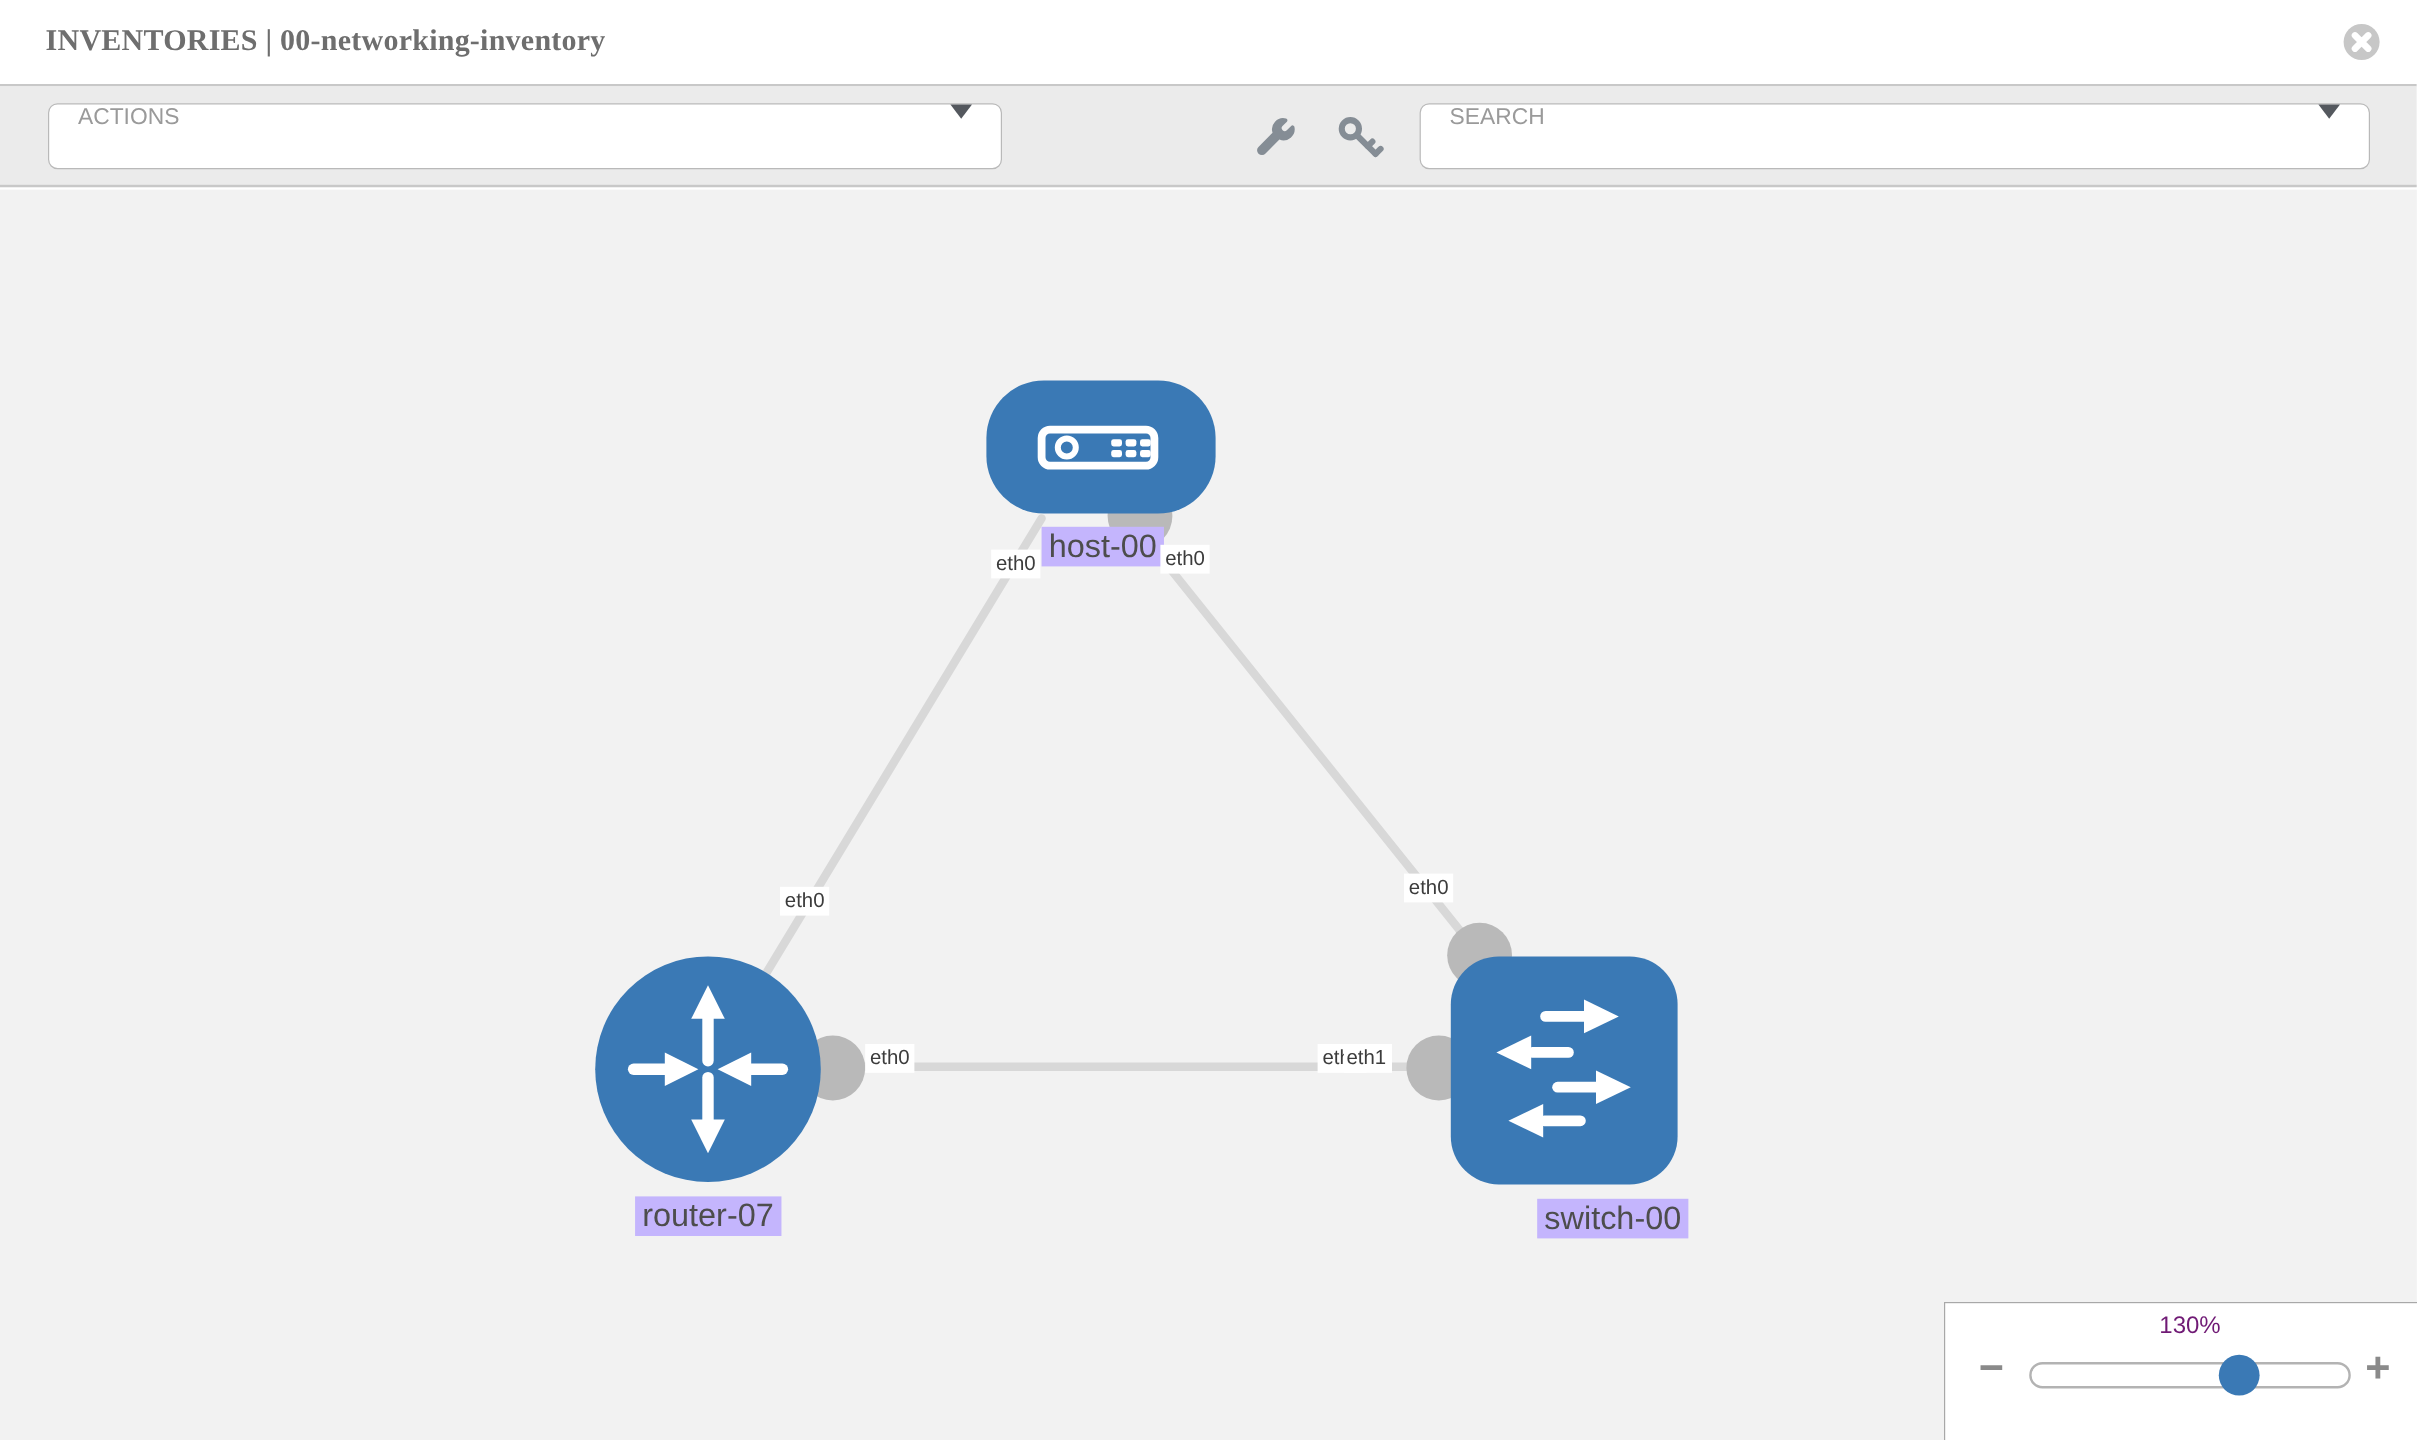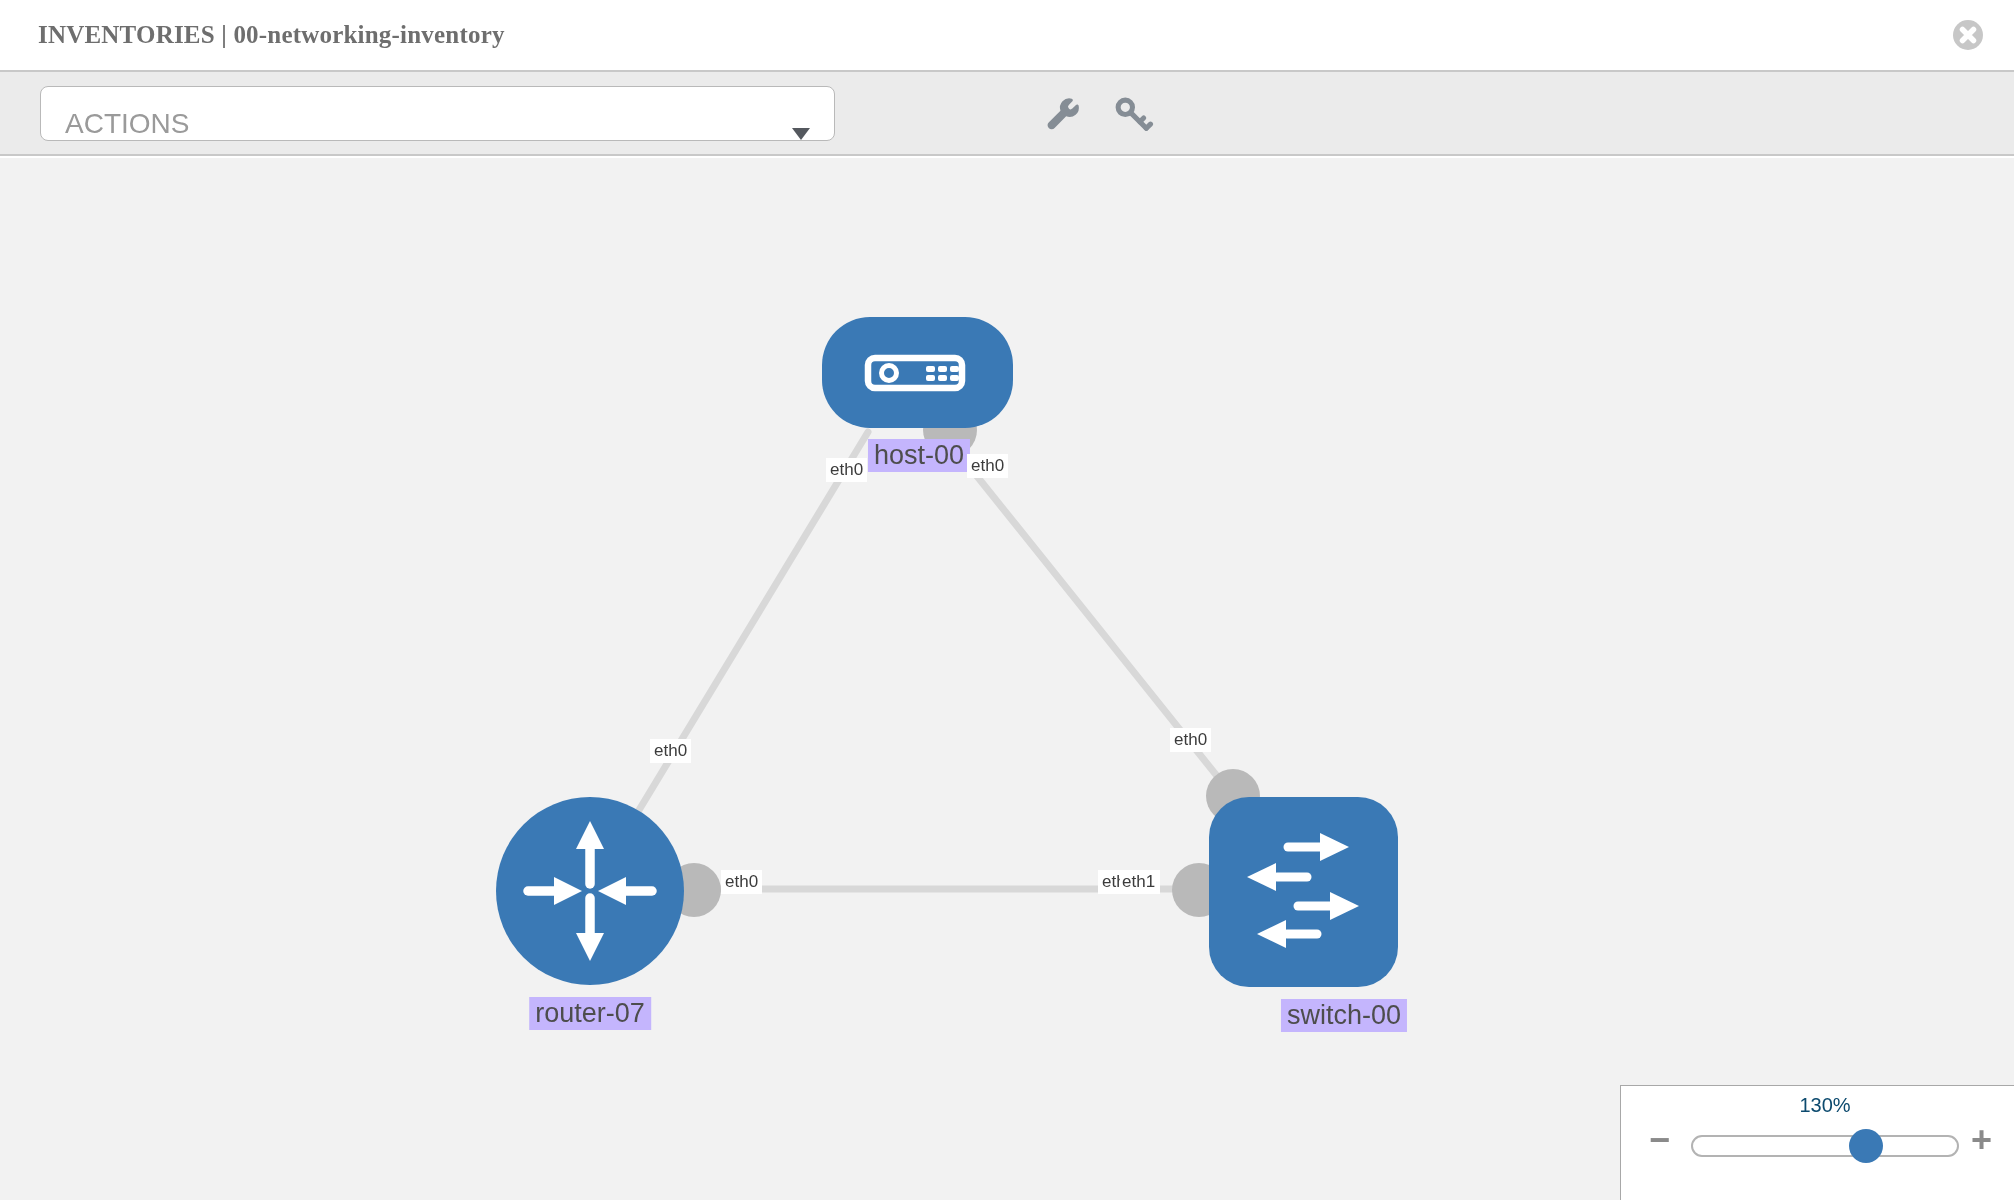--- a/index.html
+++ b/index.html
@@ -28,22 +28,22 @@
   }
 
   
   .toolbar {
     position:relative; height:84px; background:#ebebeb;
     border-bottom:2px solid #c8c8c8;
   }
   .dropdown {
     position:absolute; top:14px; height:55px;
     background:#ffffff; border:1px solid #b9b9b9; border-radius:8px;
-    display:flex; align-items:flex-end; padding:0 24px;
-    font-size:28px; color:#9a9a9a; cursor:pointer;
+    display:flex; align-items:flex-start; padding:0 24px;
+    font-size:19px; color:#9a9a9a; cursor:pointer;
   }
   .dropdown-actions { left:40px;  width:795px; }
   .dropdown-search  { left:1183px; width:792px; }
   .caret {
     margin-left:auto; width:0; height:0;
     border-left:9px solid transparent; border-right:9px solid transparent;
     border-top:12px solid #54585e;
   }
   .tool-icon {
     position:absolute; top:96px; cursor:pointer;
@@ -81,21 +81,21 @@
   }
 
   
   .zoom-panel {
     position:absolute; left:1620px; top:927px;
     width:420px; height:130px;
     background:#ffffff; border:1px solid #a8a8a8;
   }
   .zoom-value {
     position:absolute; left:70px; top:8px; width:268px;
-    text-align:center; font-size:20px; color:#0c4a6e;
+    text-align:center; font-size:20px; color:#701a75;
   }
   .zoom-minus, .zoom-plus {
     position:absolute; top:36px;
     font-size:36px; font-weight:bold; color:#8a8a8a;
     cursor:pointer; line-height:36px;
   }
   .zoom-minus { left:28px; }
   .zoom-plus  { left:350px; }
   .zoom-track {
     position:absolute; left:70px; top:49px;
@@ -138,20 +138,24 @@
     <svg width="42" height="42" viewBox="0 0 24 24">
       <g stroke="#858d95" stroke-width="2.9" fill="none" stroke-linecap="round">
         <circle cx="7.6" cy="7.6" r="4.1"></circle>
         <path d="M10.8 10.8 L19.6 19.6"></path>
         <path d="M19.6 19.6 L22 17.2"></path>
         <path d="M15.9 15.9 L18.1 13.7"></path>
       </g>
     </svg>
   </div>
 
+  <div class="dropdown dropdown-search">
+    <span>SEARCH</span>
+    <span class="caret"></span>
+  </div>
 </div>
 
 <div class="canvas">
 
   <svg class="graph-svg" width="2014" height="1042" viewBox="0 158 2014 1042">
 
     <g stroke="#d8d8d8" stroke-width="7" stroke-linecap="round" fill="none">
       <path d="M868 432 L590 891"></path>
       <path d="M940 430 L1233 796"></path>
       <path d="M590 889 L1260 889"></path>

